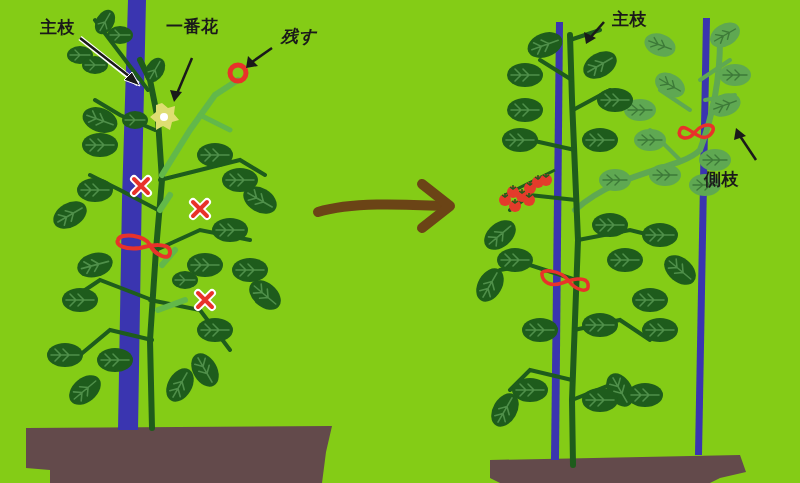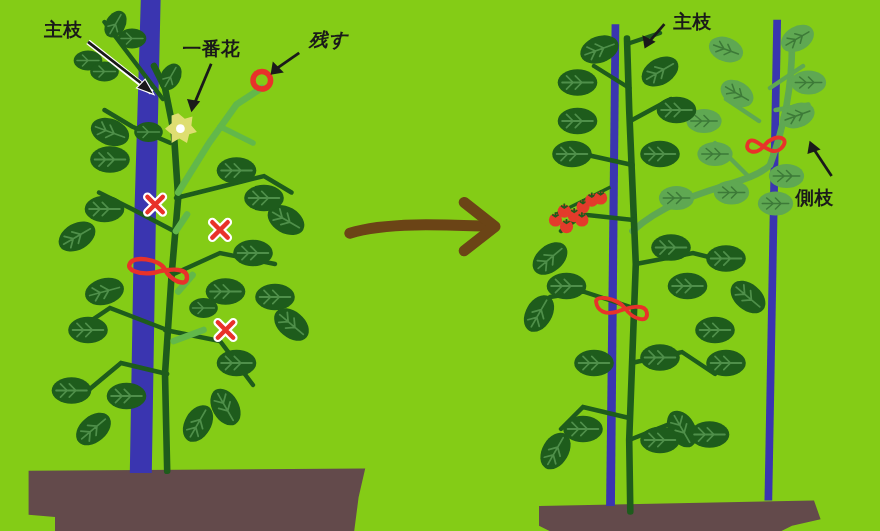--- a/index.html
+++ b/index.html
@@ -170,17 +170,17 @@
       <path d="M542 275 C 540 268, 560 270, 568 280 C 575 290, 590 295, 588 284 C 586 275, 570 280, 562 283 C 550 287, 543 282, 542 275 Z" fill="none" stroke="#e8322a" stroke-width="3.5"></path>
 
       <path d="M604 22 L590 38" stroke="#1a1a1a" stroke-width="2.5" fill="none"></path>
       <path d="M584 32 L586 44 L596 38 Z" fill="#1a1a1a"></path>
       <path d="M756 160 L740 136" stroke="#1a1a1a" stroke-width="2.5" fill="none"></path>
       <path d="M734 140 L736 128 L746 136 Z" fill="#1a1a1a"></path>
     </g>
   </svg>
 
   <span class="label" style="left:40px; top:16px;">主枝</span>
-  <span class="label" style="left:166px; top:33px;">一番花</span>
+  <span class="label" style="left:166px; top:15px;">一番花</span>
   <span class="label" style="left:281px; top:25px;font-style:italic;">残す</span>
   <span class="label" style="left:612px; top:8px;">主枝</span>
-  <span class="label" style="left:723px; top:168px;">側枝</span>
+  <span class="label" style="left:704px; top:168px;">側枝</span>
 </div>
 
 </body></html>

